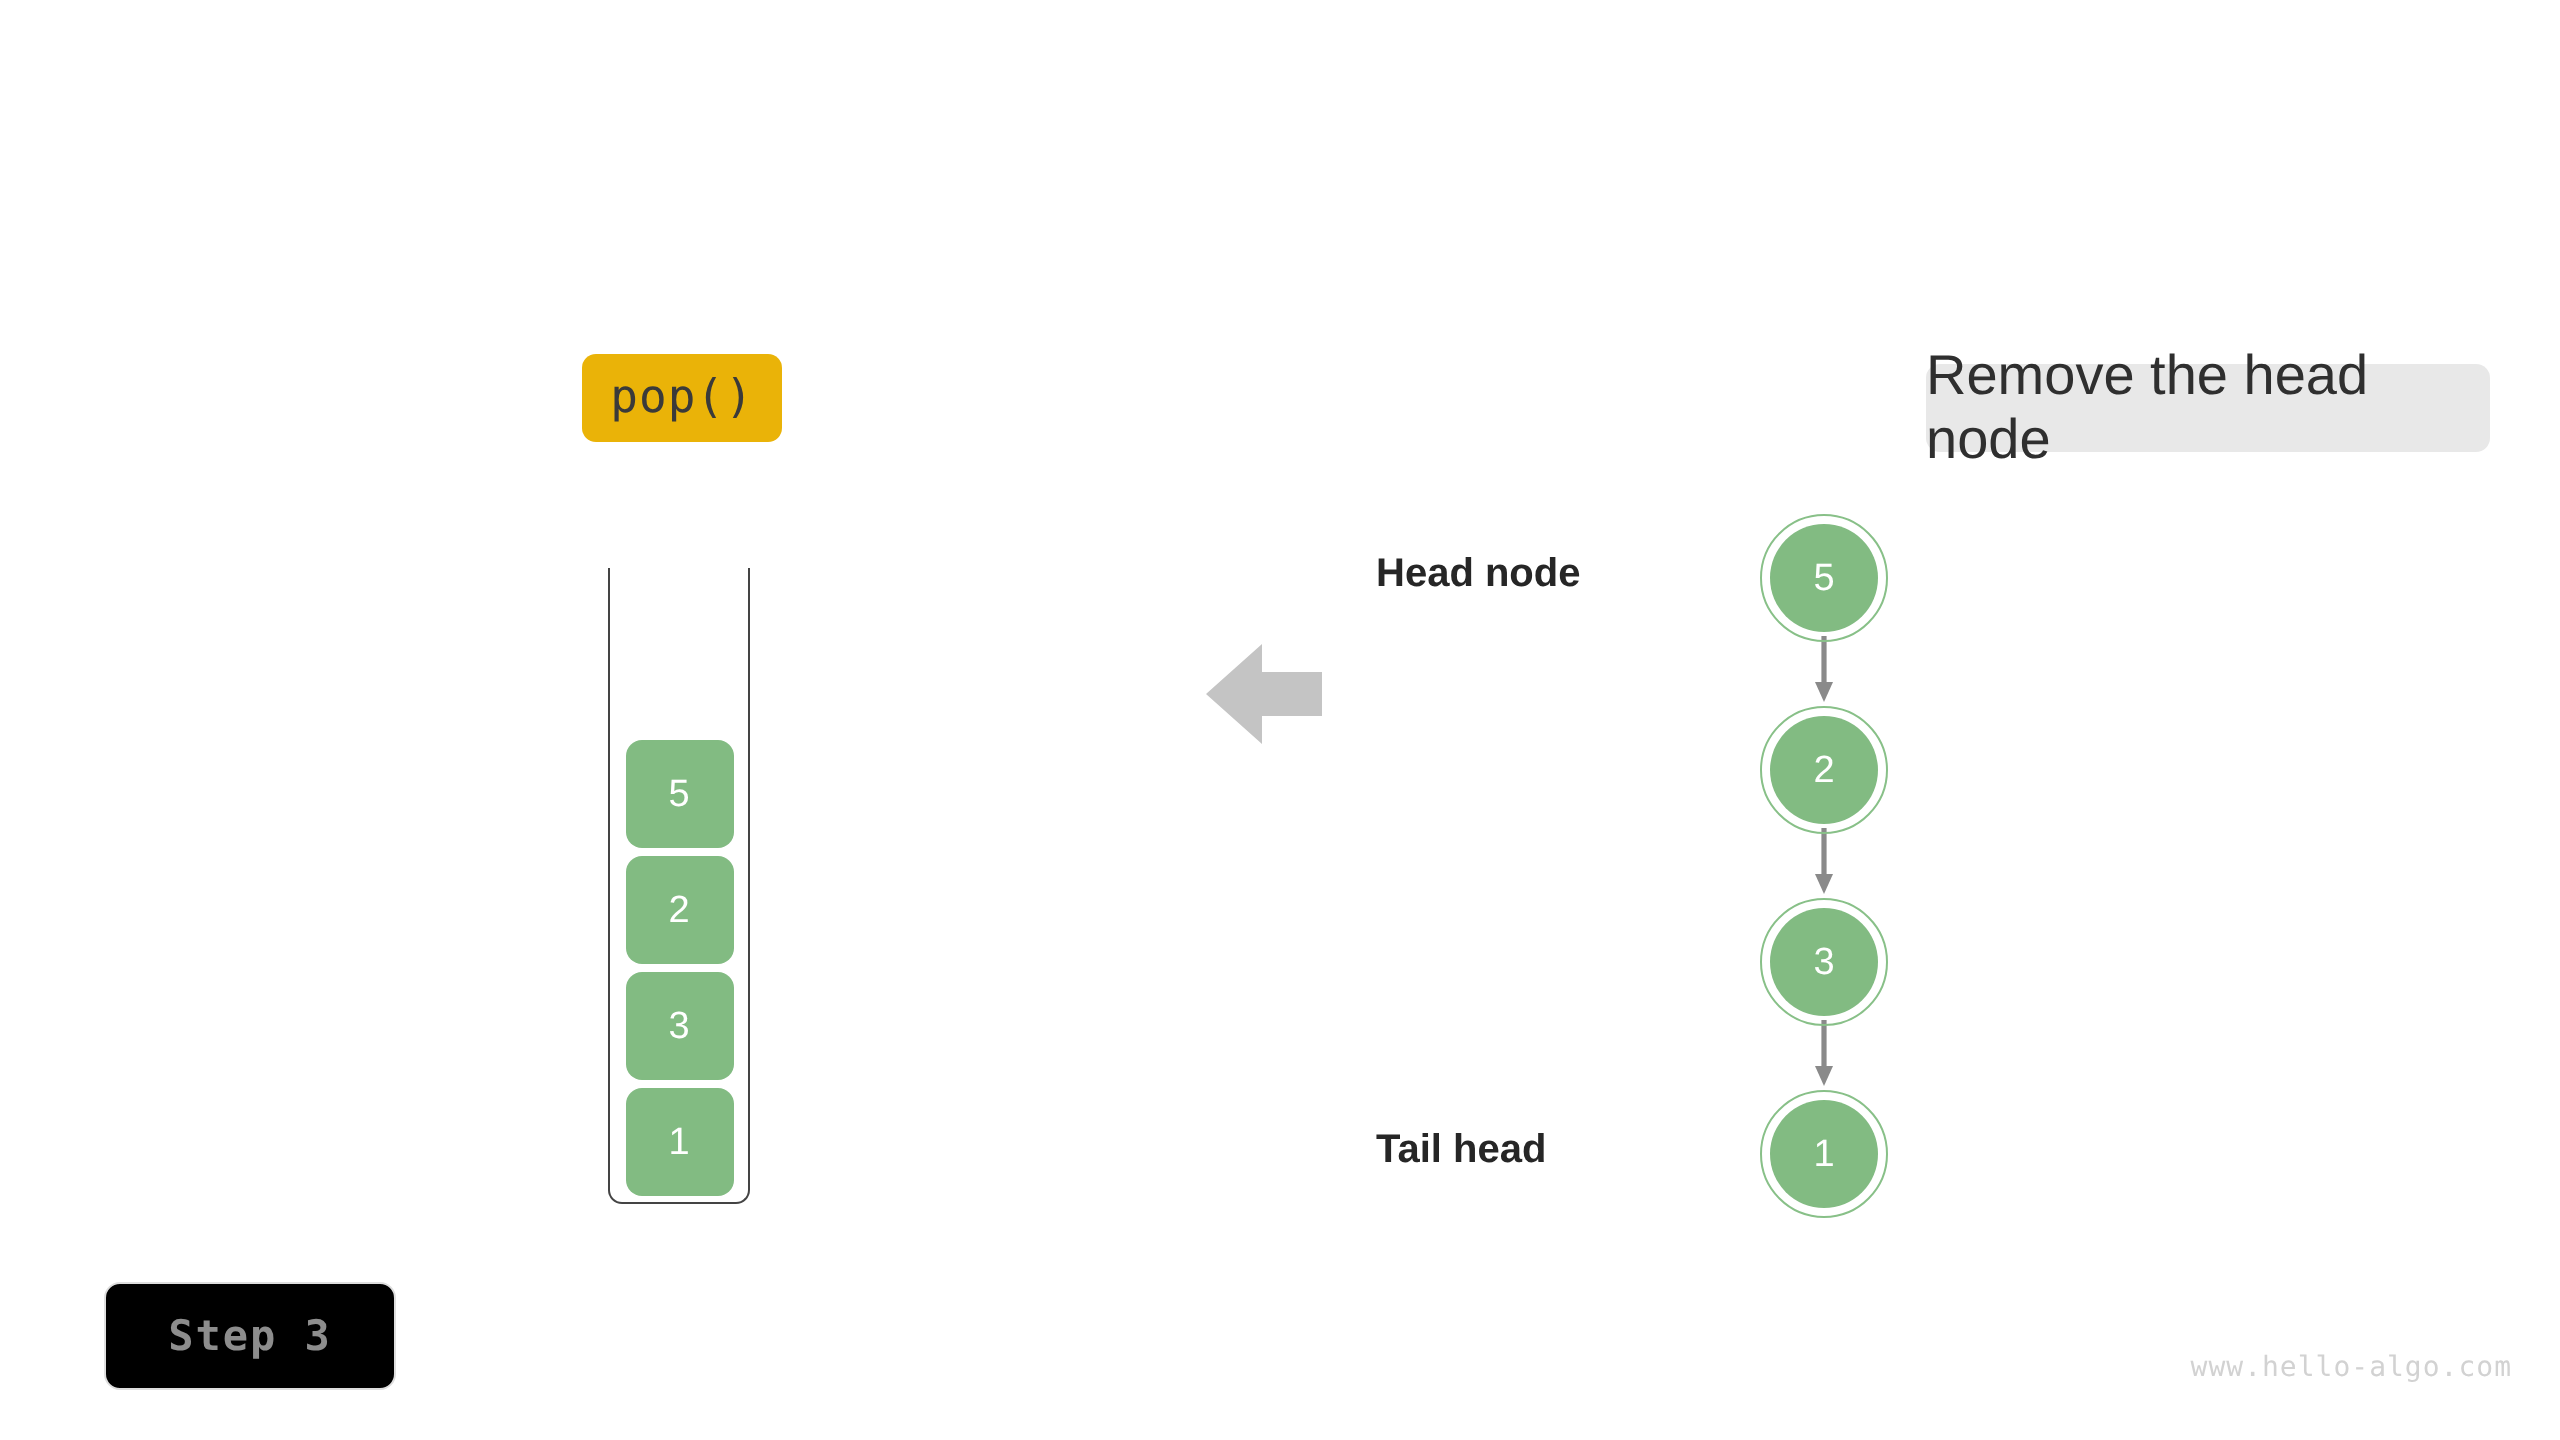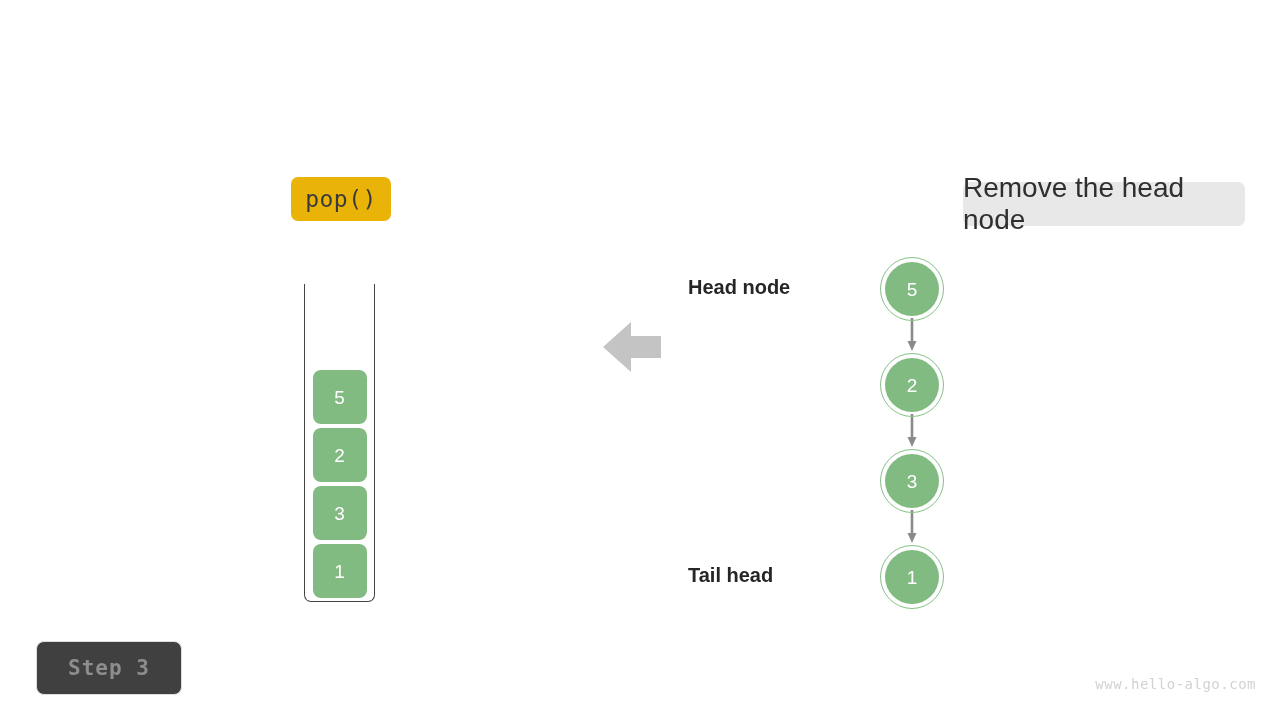--- a/index.html
+++ b/index.html
@@ -170,25 +170,25 @@
     color: #262626;
     white-space: nowrap;
     text-align: left;
   }
   .node-tag.head { left: 688px; top: 276px; width: 120px; }
   .node-tag.tail { left: 688px; top: 564px; width: 120px; }
 
   
   .step-badge {
     position: absolute;
-    left: 36px;
+    left: 52px;
     top: 641px;
     width: 144px;
     height: 52px;
-    background: #404040;
+    background: #000000;
     border: 1.4px solid #dedede;
     border-radius: 8px;
     display: flex;
     align-items: center;
     justify-content: center;
     font-family: "DejaVu Sans Mono", "Liberation Mono", monospace;
     font-weight: bold;
     font-size: 21px;
     color: #8d8d8d;
     letter-spacing: 1px;

